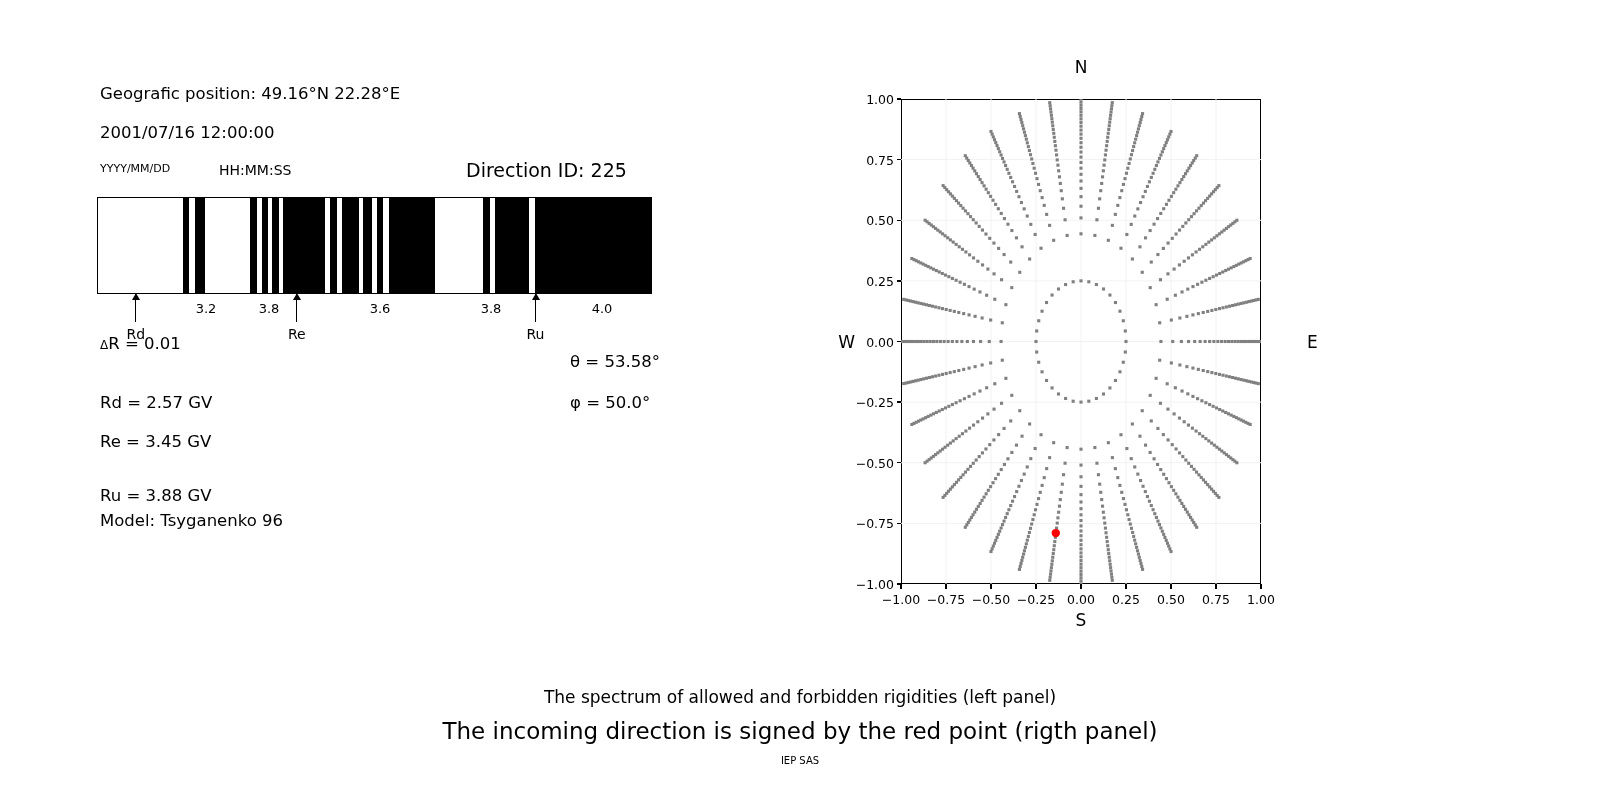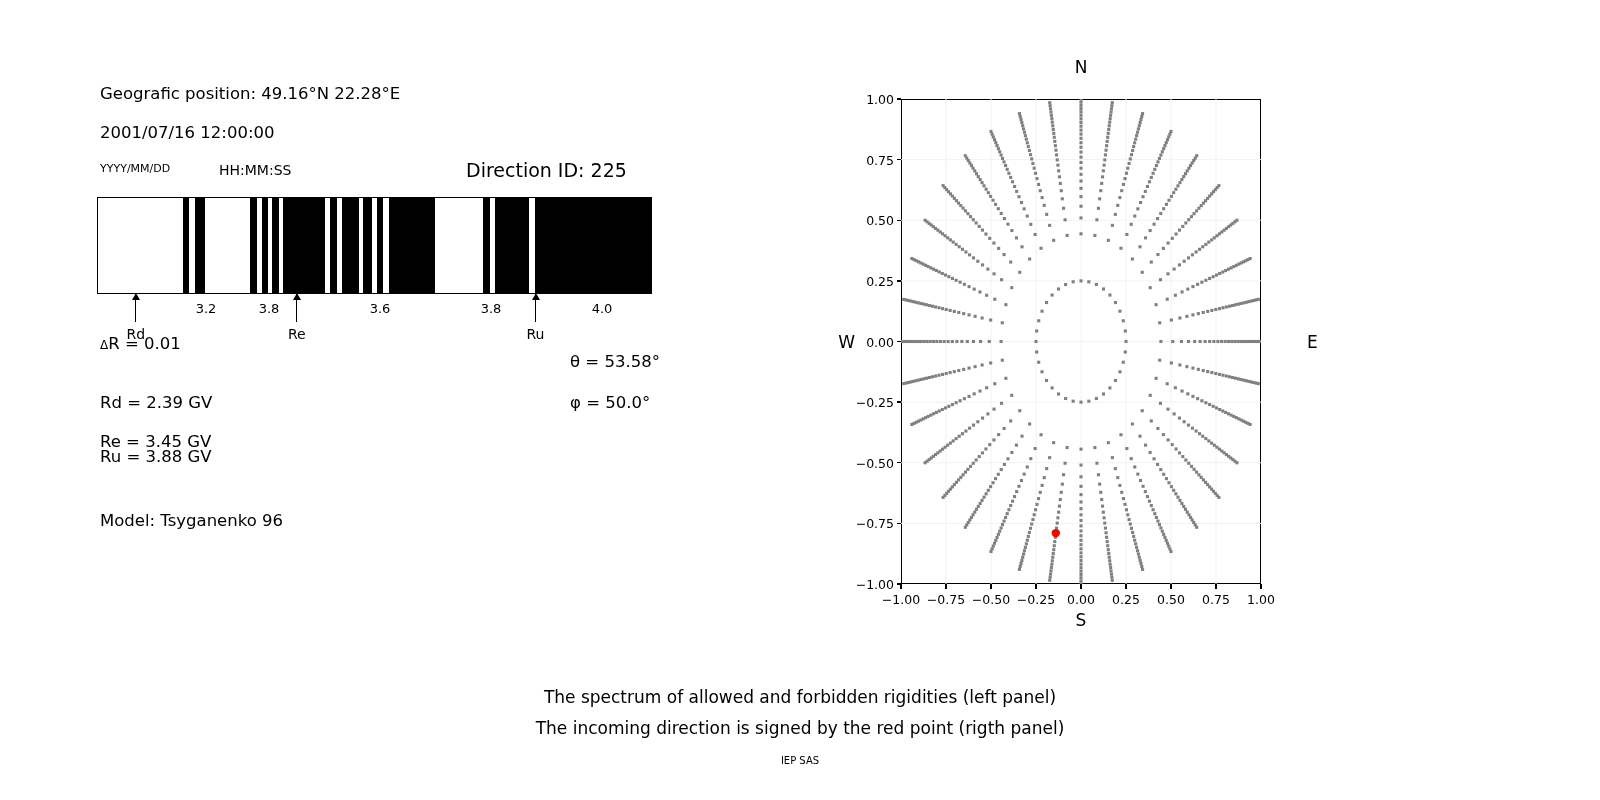--- a/index.html
+++ b/index.html
@@ -60,21 +60,21 @@
                  transform:translateX(-50%);white-space:nowrap;}
   .xtick-mark-p{position:absolute;top:100%;width:1.3px;height:4.5px;background:#000;}
   .compass{position:absolute;font-size:17px;white-space:nowrap;}
   #compass-n{left:50%;top:-42px;transform:translateX(-50%);}
   #compass-s{left:50%;top:100%;margin-top:26px;transform:translateX(-50%);}
   #compass-w{right:100%;margin-right:46px;top:50%;transform:translateY(-50%);}
   #compass-e{left:100%;margin-left:46px;top:50%;transform:translateY(-50%);}
 
   
   #caption-1{left:0;right:0;top:687px;text-align:center;font-size:17px;}
-  #caption-2{left:0;right:0;top:718px;text-align:center;font-size:17px;}
+  #caption-2{left:0;right:0;top:718px;text-align:center;font-size:23px;}
   #footer{left:0;right:0;top:755px;text-align:center;font-size:10px;}
 </style>
 </head>
 <body>
 
 <div class="abs" id="left-panel">
 
   <div class="abs" id="geo-position">Geografic position: 49.16°N 22.28°E</div>
 
   <div class="abs" id="datetime">2001/07/16 12:00:00</div>
@@ -113,23 +113,23 @@
       <div class="marker-arrow" style="left: calc(7% - 0.5px);"></div>
       <div class="marker-label" style="left: 7%;">Rd</div>
       <div class="marker-arrow" style="left: calc(36% - 0.5px);"></div>
       <div class="marker-label" style="left: 36%;">Re</div>
       <div class="marker-arrow" style="left: calc(79% - 0.5px);"></div>
       <div class="marker-label" style="left: 79%;">Ru</div>
     </div>
 
   <div class="param-left" style="top:334px;text-align:center;"><span class="delta-small">Δ</span><span>R = 0.01</span></div>
 
-  <div class="param-left" style="top:393px;">Rd = 2.39 GV</div>
+  <div class="param-left" style="top:393px;">Rd = 2.57 GV</div>
   <div class="param-left" style="top:432px;">Re = 3.45 GV</div>
-  <div class="param-left" style="top:447px;">Ru = 3.88 GV</div>
+  <div class="param-left" style="top:486px;">Ru = 3.88 GV</div>
   <div class="param-left" style="top:511px;">Model: Tsyganenko 96</div>
 
   <div class="param-right" style="top:352px;">θ = 53.58°</div>
   <div class="param-right" style="top:393px;">φ = 50.0°</div>
 </div>
 
 <div class="abs" id="right-panel">
   <div id="polar-frame">
     <div id="polar-axes"></div>
     <svg id="polar-svg" viewBox="0 0 360 485" preserveAspectRatio="none">

